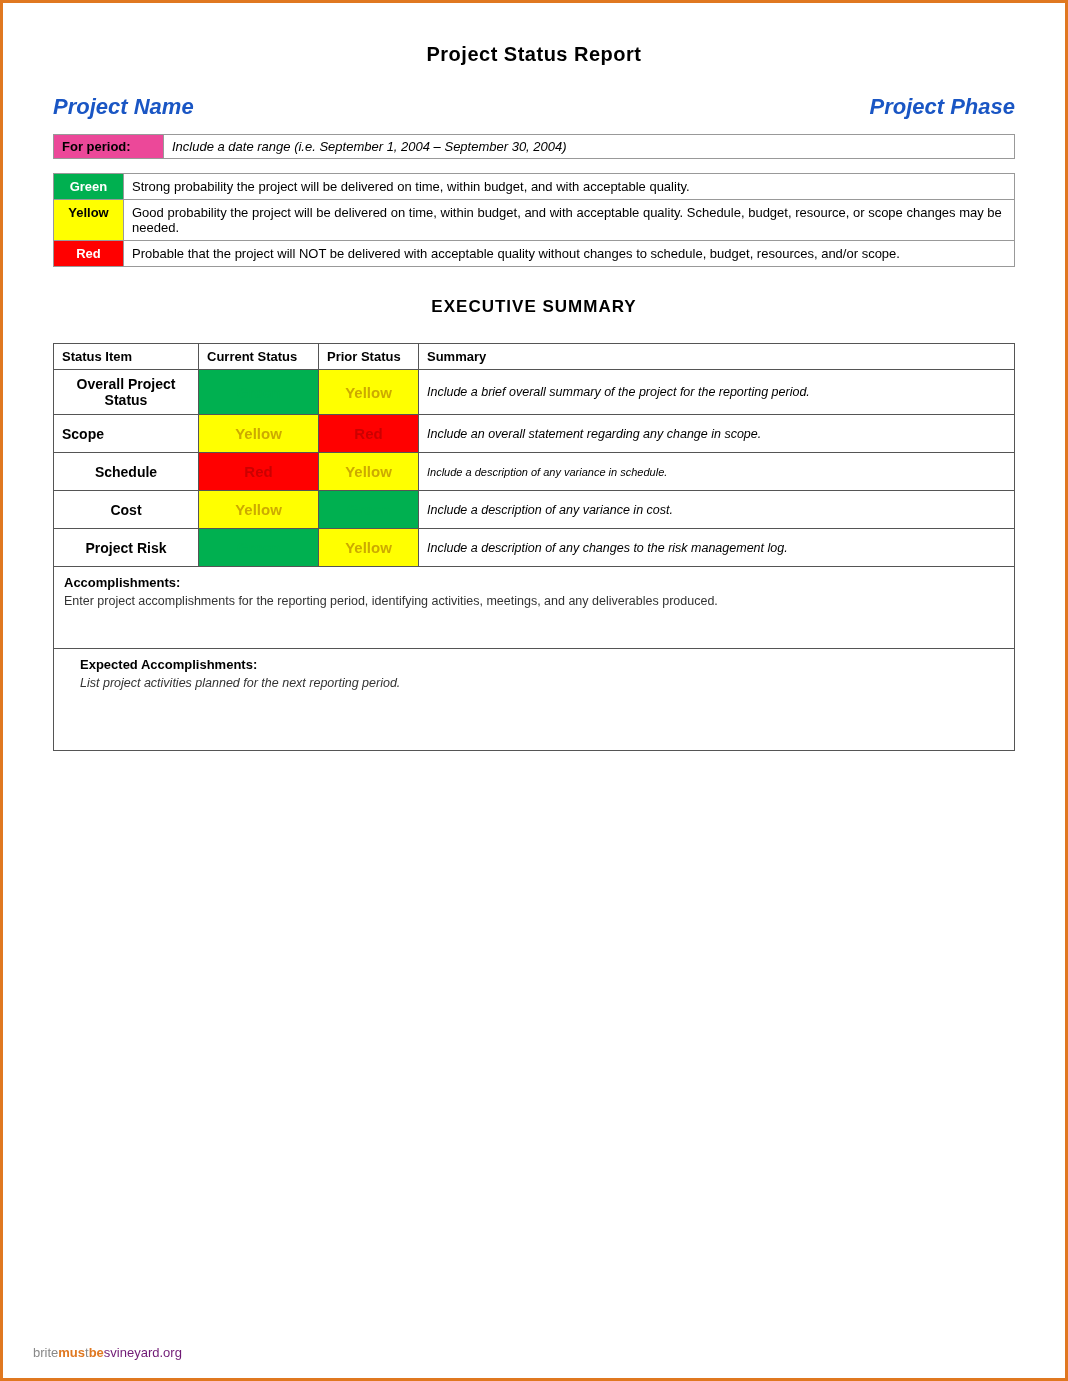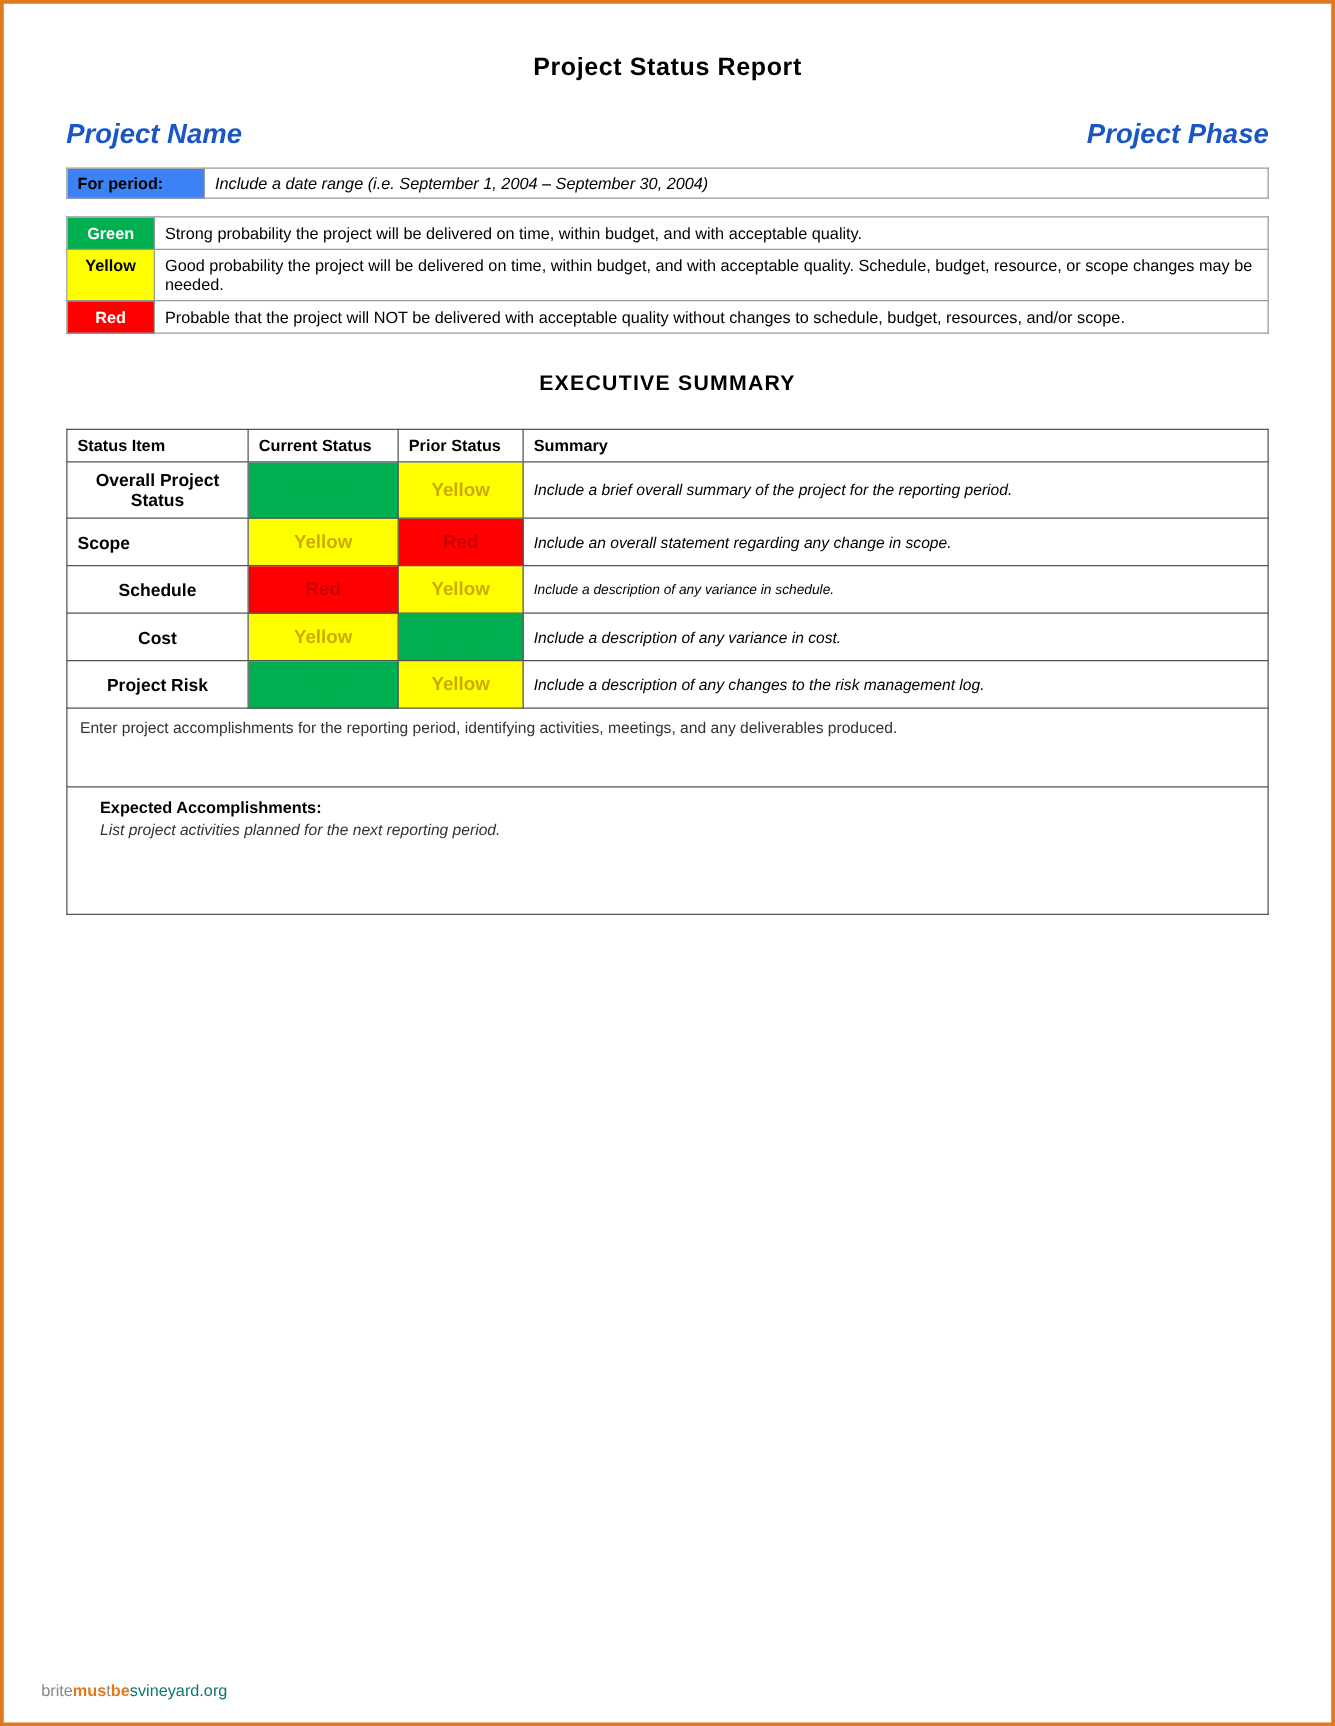--- a/index.html
+++ b/index.html
@@ -46,21 +46,21 @@
       margin-bottom: 14px;
     }
     .info-table td {
       border: 1px solid #999;
       padding: 4px 8px;
       vertical-align: top;
     }
     .info-table .label-cell {
       font-weight: bold;
       width: 110px;
-      background: #3b82f6;
+      background: #ec4899;
     }
     .info-table .value-cell {
       font-style: italic;
     }
     .legend-table {
       width: 100%;
       border-collapse: collapse;
       margin-bottom: 30px;
     }
     .legend-table td {
@@ -263,25 +263,26 @@
         <tr>
           <td class="col-status-item" style="font-weight: bold; font-size: 14px; text-align: center; white-space: pre-line;">Project Risk</td>
           <td class="col-current cell-green" style="text-align: center; padding: 10px;"><span class="status-text-green">Green</span></td>
           <td class="col-prior cell-yellow" style="text-align: center; padding: 10px;"><span class="status-text-yellow">Yellow</span></td>
           <td class="col-summary" style="font-style: italic; font-size: 12.5px;">Include a description of any changes to the risk management log.</td>
         </tr>
       </tbody>
   </table>
 
   <div class="accomplishments-section">
+    <div class="accomplishments-title">Accomplishments:</div>
     <div class="accomplishments-text">Enter project accomplishments for the reporting period, identifying activities, meetings, and any deliverables produced.</div>
   </div>
 
   <div class="expected-section">
     <div class="expected-title">Expected Accomplishments:</div>
     <div class="expected-text">List project activities planned for the next reporting period.</div>
   </div>
 
 </div>
 
 <div class="footer-watermark">
-  <span style="color:#888;">brite</span><span style="color:#e07820;font-weight:bold;">mus</span><span style="color:#888;">t</span><span style="color:#e07820;font-weight:bold;">be</span><span style="color:#0f766e;">svineyard.org</span>
+  <span style="color:#888;">brite</span><span style="color:#e07820;font-weight:bold;">mus</span><span style="color:#888;">t</span><span style="color:#e07820;font-weight:bold;">be</span><span style="color:#701a75;">svineyard.org</span>
 </div>
 
 </body></html>

